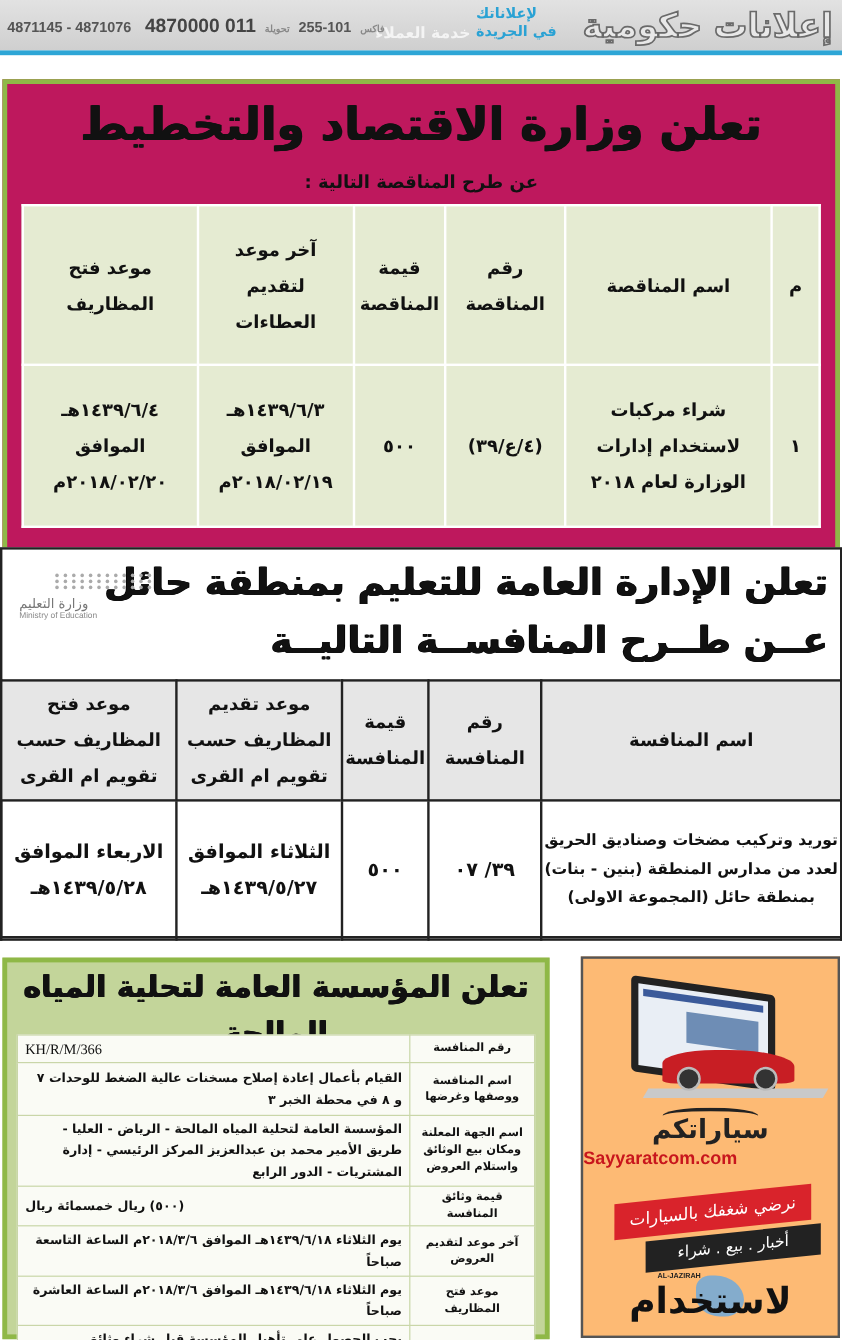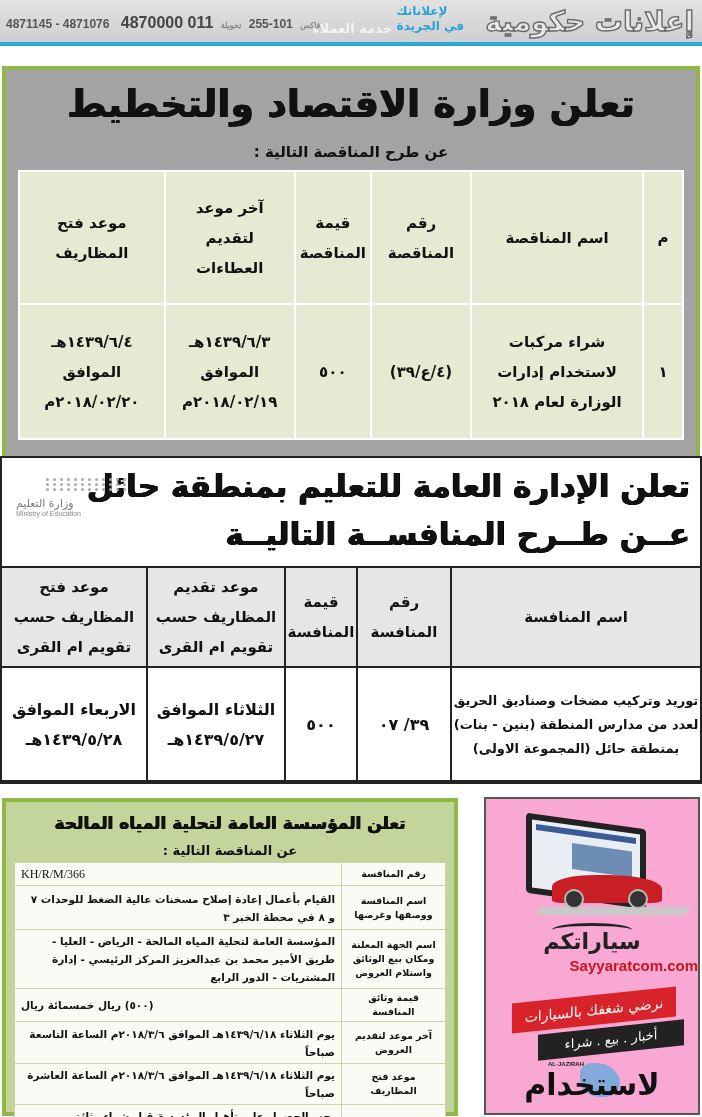--- a/index.html
+++ b/index.html
@@ -15,21 +15,21 @@
   .topbar .tagline { position: absolute; right: 238px; top: 4px; font-size: 12px; line-height: 15px;
     color: #2aa2d4; font-weight: bold; text-align: left; }
   .topbar .service { position: absolute; right: 310px; top: 21px; font-size: 13px; color: #f4f4f4; font-weight: bold; }
   .topbar .phones { position: absolute; left: 6px; top: 14px; direction: ltr; font-size: 12px; color: #555; font-weight: bold;
     font-family: "Liberation Sans", sans-serif; white-space: nowrap; }
   .topbar .phones .main { font-size: 16px; color: #444; margin-left: 8px; }
   .topbar .phones .lbl { font-size: 8px; color: #888; margin: 0 4px; font-weight: bold; }
 
   
   .ad1 { position: absolute; left: 2px; top: 66px; width: 698px; height: 492px;
-    background: #a3a3a3; border: 4px solid #8fb847; }
+    background: #be185d; border: 4px solid #8fb847; }
   .ad1 .title { text-align: center; font-size: 38px; font-weight: 900; color: #111; line-height: 56px; margin-top: 6px;
     font-family: "DejaVu Sans", sans-serif; text-shadow: 0.6px 0 #111, -0.6px 0 #111; }
   .ad1 .subtitle { text-align: center; font-size: 15px; font-weight: bold; line-height: 20px; margin-top: 10px; }
   .ad1 table { position: absolute; left: 12px; top: 100px; width: 666px; height: 270px; border-collapse: collapse;
     background: #e5ebd2; }
   .ad1 td, .ad1 th { border: 2px solid #ffffff; text-align: center; vertical-align: middle;
     font-size: 15px; font-weight: bold; line-height: 30px; padding: 4px; color: #111; }
   .ad1 th { height: 133px; font-weight: bold; }
 
   
@@ -43,44 +43,44 @@
   .ad2 .moe .ar { direction: rtl; text-align: left; font-size: 11px; color: #777; }
   .ad2 .moe .en { font-size: 7px; color: #888; font-family: "Liberation Sans", sans-serif; }
   .ad2 table { position: absolute; left: -2px; top: 108px; width: 702px; height: 218px; border-collapse: collapse; }
   .ad2 td, .ad2 th { border: 2px solid #222; text-align: center; vertical-align: middle; font-weight: bold; color: #111; }
   .ad2 th { background: #e6e6e6; height: 100px; font-size: 15px; line-height: 30px; }
   .ad2 td { font-size: 16px; line-height: 30px; }
   .ad2 td.desc { font-size: 13px; line-height: 24px; }
 
   
   .ad3 { position: absolute; left: 2px; top: 798px; width: 456px; height: 318px; background: #c3d59a; border: 4px solid #8fb847; }
-  .ad3 .title { text-align: center; font-size: 17px; font-weight: 900; line-height: 38px; margin-top: 2px;
+  .ad3 .title { text-align: center; font-size: 25px; font-weight: 900; line-height: 38px; margin-top: 2px;
     text-shadow: 0.5px 0 #111, -0.5px 0 #111; }
   .ad3 .subtitle { text-align: center; font-size: 13px; font-weight: bold; line-height: 18px; }
   .ad3 table { position: absolute; left: 8px; top: 60px; width: 432px; border-collapse: collapse; background: #fafbf5; }
   .ad3 td { border: 1px solid #c9d6a8; vertical-align: middle; padding: 2px 6px; color: #111; }
   .ad3 td.k { width: 104px; font-size: 9.5px; text-align: center; line-height: 14px; font-weight: bold; }
   .ad3 td.v { font-size: 10.5px; font-weight: bold; text-align: right; line-height: 18px; }
   .ad3 td.v.center { text-align: left; }
   .ad3 td.v.mono { font-family: "Liberation Serif", serif; font-weight: normal; font-size: 12px; }
 
   
-  .promo { position: absolute; left: 484px; top: 797px; width: 216px; height: 318px; border: 2px solid #555; background: #f9a8d4; overflow: hidden; }
+  .promo { position: absolute; left: 484px; top: 797px; width: 216px; height: 318px; border: 2px solid #555; background: #fdba74; overflow: hidden; }
   .promo .laptop { position: absolute; left: 40px; top: 22px; width: 120px; height: 80px; background: #222; border-radius: 4px;
     transform: skewY(8deg); }
   .promo .screen { position: absolute; left: 6px; top: 6px; right: 6px; bottom: 6px; background: #e9eef5; }
   .promo .screen .bar { height: 6px; background: #3b5a9a; margin: 4px; }
   .promo .screen .img { position: absolute; left: 40px; top: 18px; width: 60px; height: 26px; background: #6e8db5; }
   .promo .base { position: absolute; left: 52px; top: 108px; width: 150px; height: 8px; background: #c9c9c9; transform: skewX(-30deg); }
   .promo .car { position: absolute; left: 66px; top: 76px; width: 110px; height: 28px; background: #c81e24; border-radius: 40% 50% 10% 10%; }
   .promo .car::before, .promo .car::after { content: ""; position: absolute; bottom: -6px; width: 16px; height: 16px; border-radius: 50%; background: #333; border: 2px solid #bbb; }
   .promo .car::before { left: 12px; } .promo .car::after { right: 14px; }
   .promo .logo-ar { position: absolute; left: 0; right: 0; top: 130px; text-align: center; font-size: 22px; font-weight: bold; color: #222; }
   .promo .swoosh { position: absolute; left: 66px; top: 124px; width: 80px; height: 14px; border-top: 3px solid #222; border-radius: 50% 50% 0 0; }
-  .promo .logo-en { position: absolute; left: 0; right: 0; top: 158px; text-align: right; direction: ltr; font-size: 15px; font-weight: bold; color: #c8161d; font-family: "Liberation Sans", sans-serif; }
+  .promo .logo-en { position: absolute; left: 0; right: 0; top: 158px; text-align: left; direction: ltr; font-size: 15px; font-weight: bold; color: #c8161d; font-family: "Liberation Sans", sans-serif; }
   .promo .ribbon-red { position: absolute; left: 26px; top: 196px; width: 164px; height: 30px; background: #d9232b; color: #fff;
     transform: skewY(-6deg); text-align: center; font-size: 14px; line-height: 30px; }
   .promo .ribbon-black { position: absolute; left: 52px; top: 228px; width: 146px; height: 26px; background: #222; color: #fff;
     transform: skewY(-6deg); text-align: center; font-size: 13px; line-height: 26px; }
   .promo .jz-en { position: absolute; left: 62px; top: 262px; direction: ltr; font-size: 6px; font-weight: bold; font-family: "Liberation Sans", sans-serif; color: #222; }
   .promo .jz-map { position: absolute; left: 94px; top: 264px; width: 40px; height: 34px; background: #6fa9dc; border-radius: 30% 60% 40% 50%; opacity: 0.85; }
   .promo .jz { position: absolute; left: 0; right: 0; top: 266px; text-align: center; font-size: 30px; font-weight: 900; color: #111; line-height: 40px; }
 </style>
 </head>
 <body>

